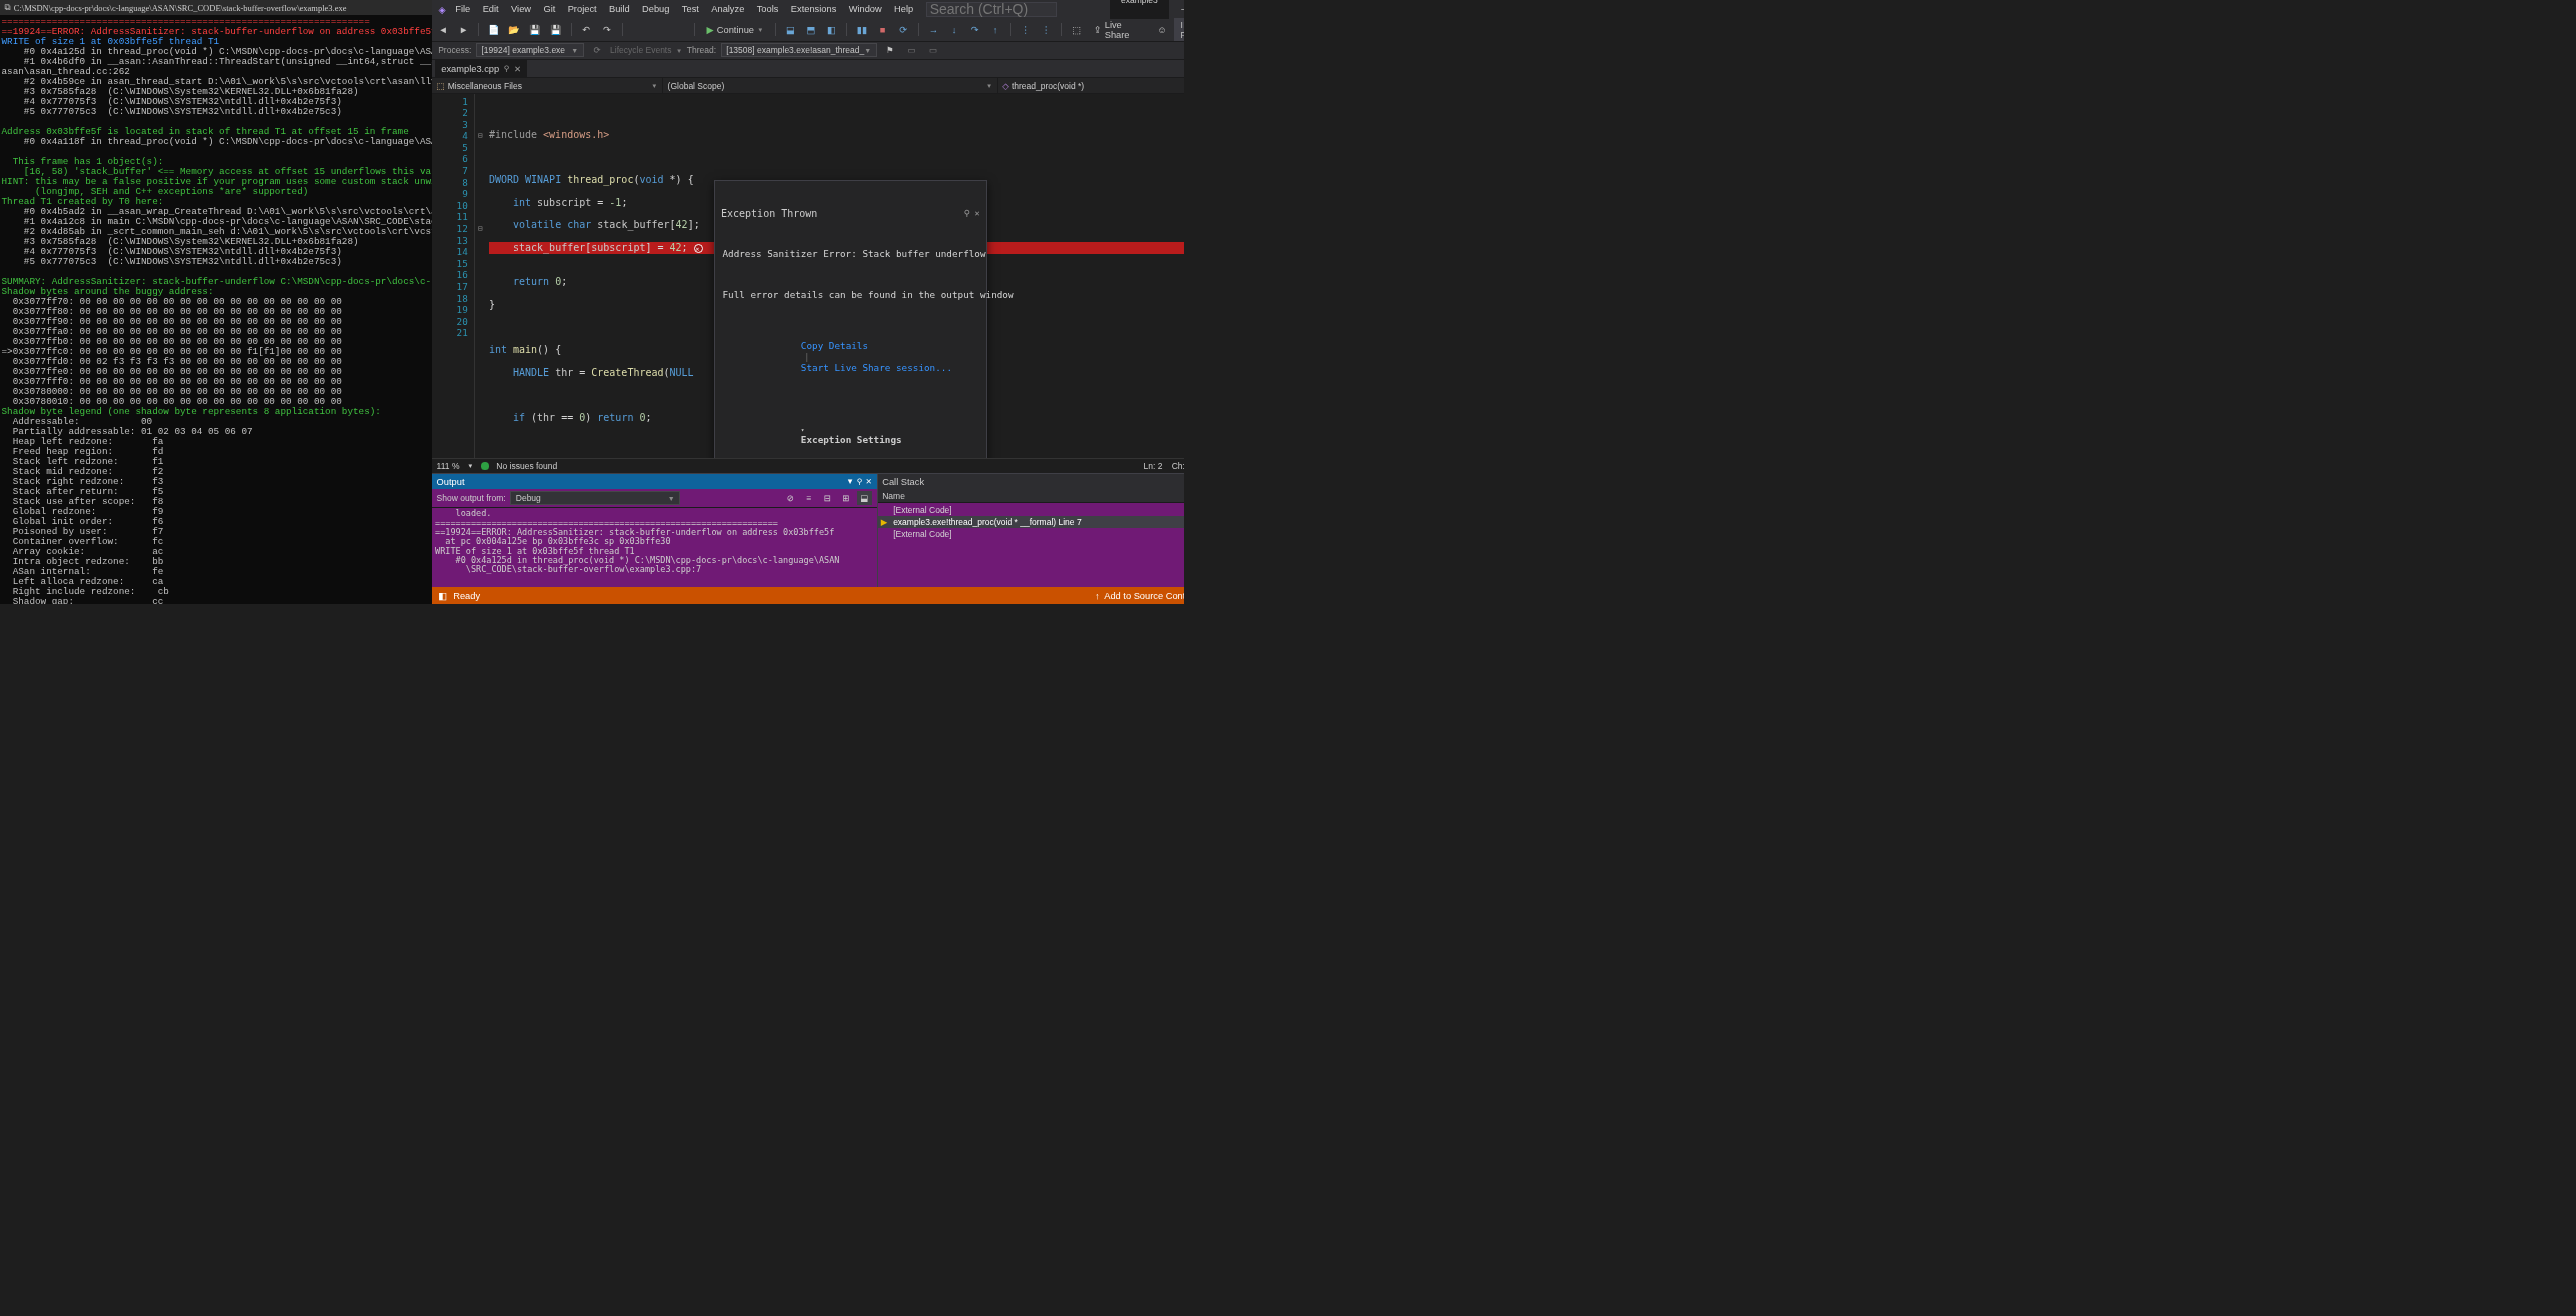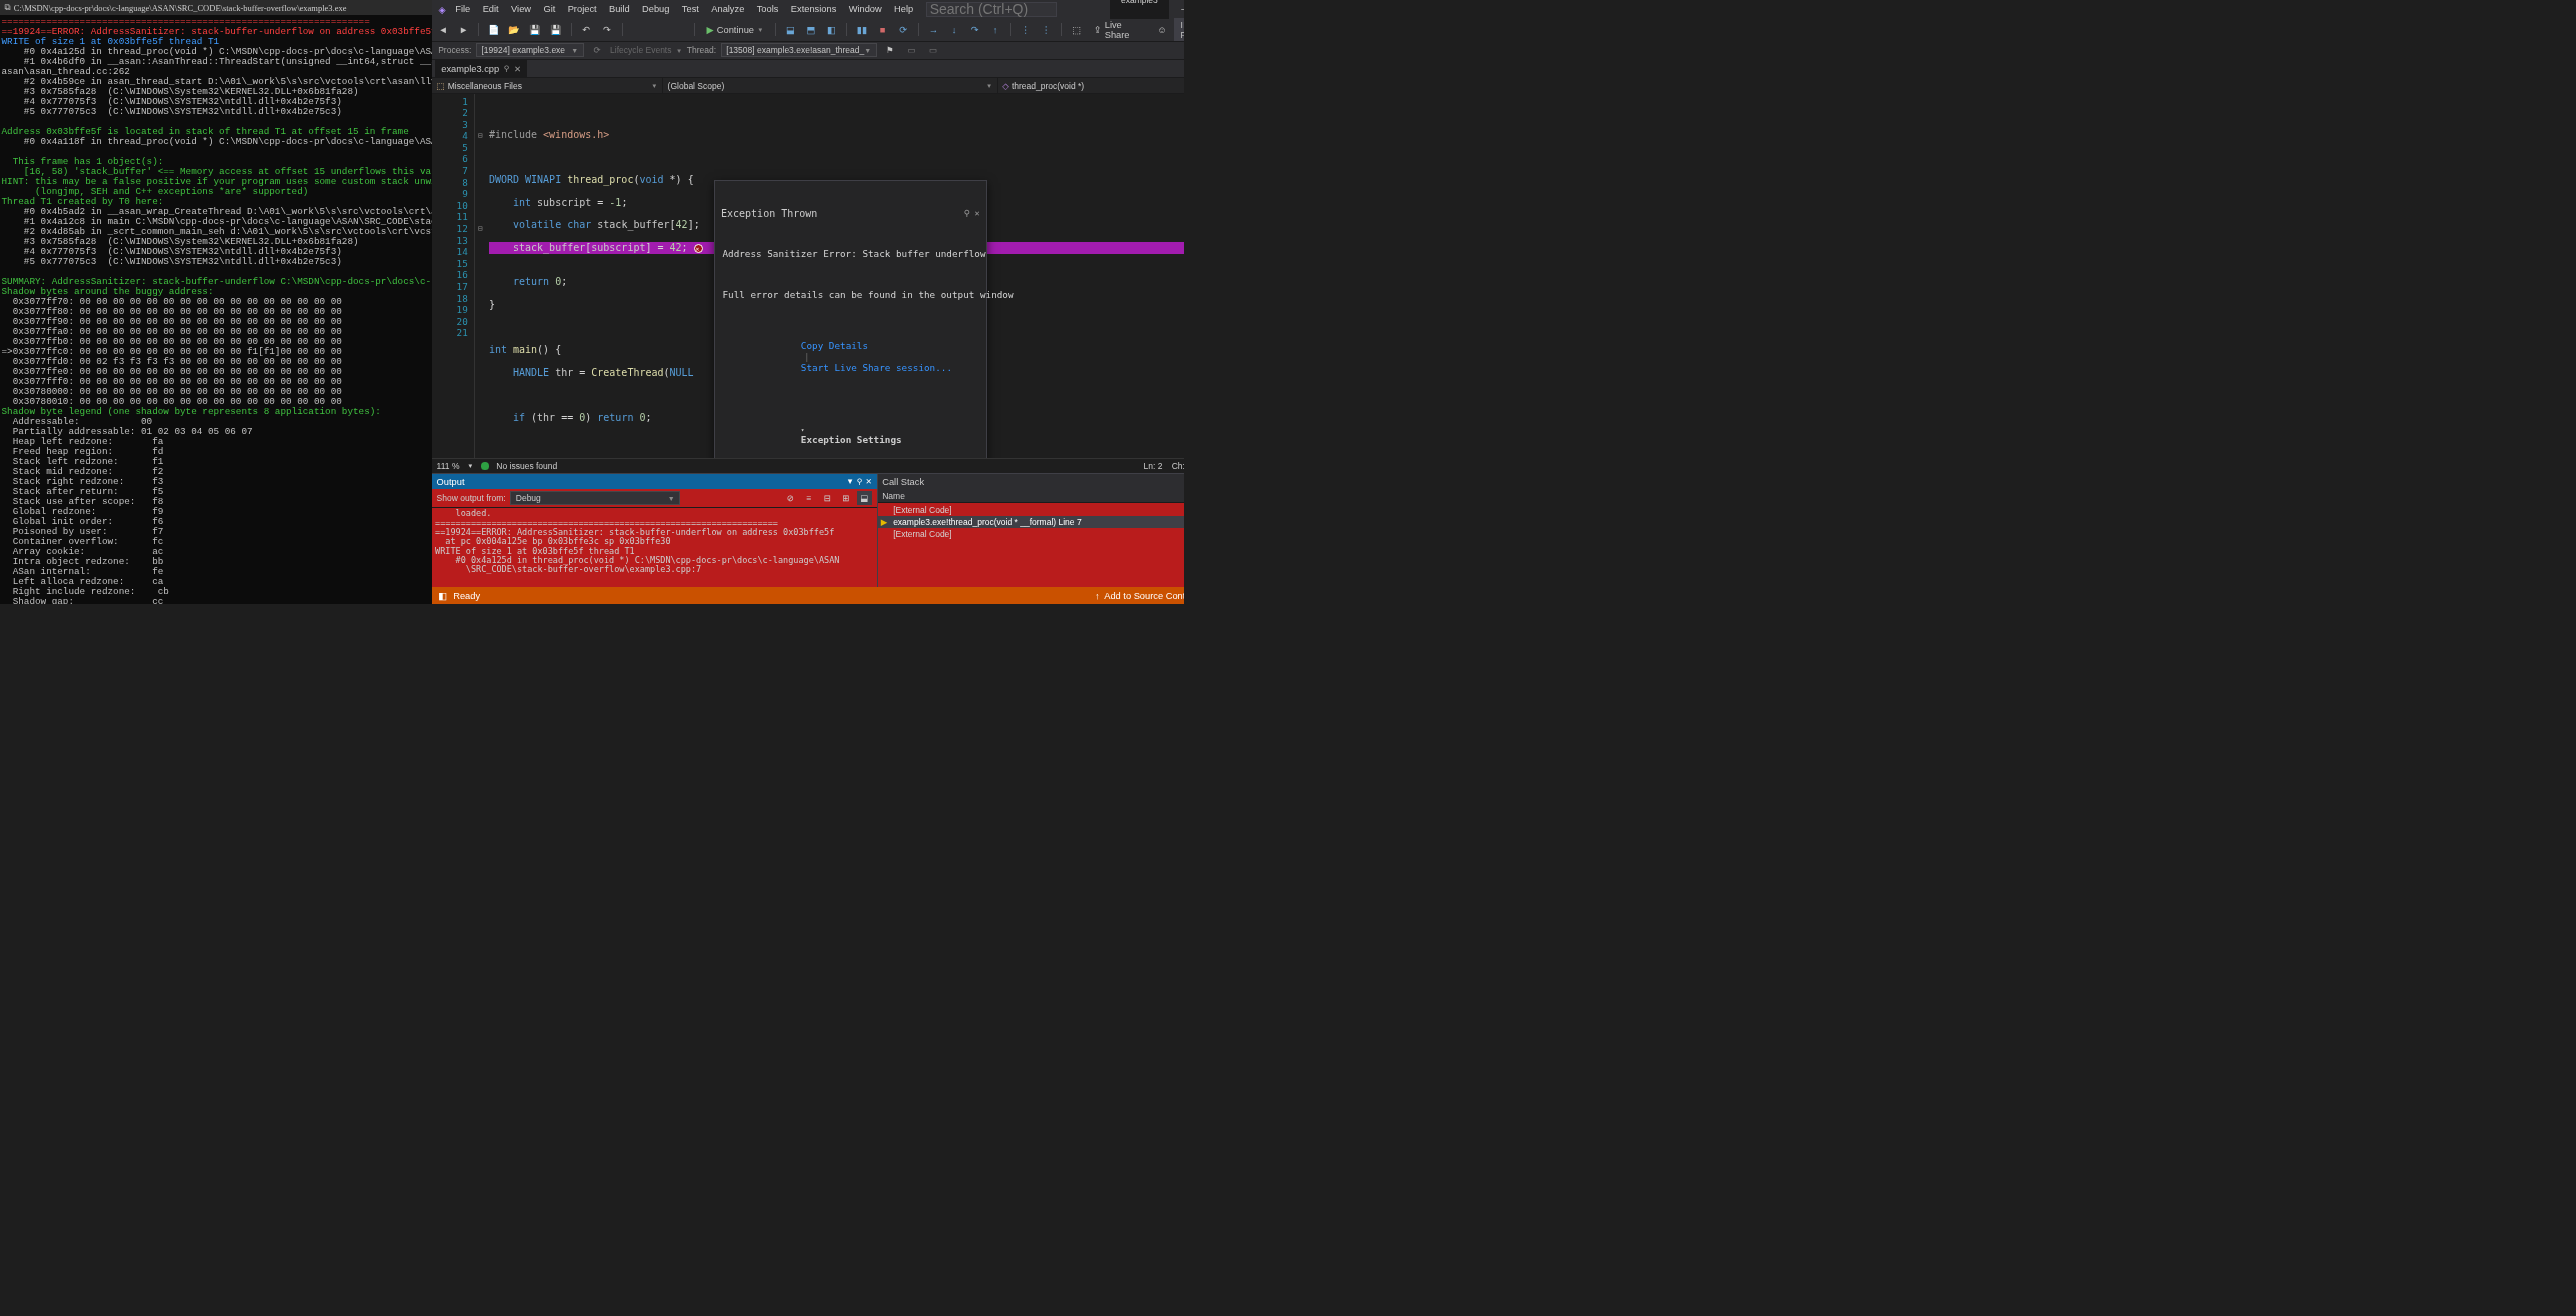--- a/index.html
+++ b/index.html
@@ -214,21 +214,21 @@
   color:#d4d4d4;
   position:relative;
 }
 .code .line { height:11.6px; line-height:11.6px; }
 .kw { color:#569cd6; }
 .fn { color:#dcdcaa; }
 .var { color:#c8c8c8; }
 .num { color:#b5cea8; }
 .str-inc { color:#d69d85; }
 .pp { color:#9b9b9b; }
-.current-line { background:#a21caf; display:inline-block; width:100%; }
+.current-line { background:#b91c1c; display:inline-block; width:100%; }
 .err-dot {
   display:inline-block;
   width:9.3px; height:9.3px;
   background:#a31515;
   border:1.5px solid #fff;
   border-radius:50%;
   position:relative;
   top:1.5px;
   margin-left:6.2px;
 }
@@ -282,21 +282,21 @@
 .editor-status .dot { width:7.7px; height:7.7px; border-radius:50%; background:#2ea043; display:inline-block; }
 .editor-status .right { margin-left:auto; display:flex; gap:9.3px; }
 .bottom-panels {
   height:114px;
   display:flex;
   border-top:0.8px solid #3f3f46;
 }
 .panel {
   display:flex;
   flex-direction:column;
-  background:#b91c1c;
+  background:#701a75;
   min-width:0;
 }
 .panel.output { flex:1; }
 .panel.callstack { width:366px; border-left:0.8px solid #3f3f46; }
 .panel-title {
   height:15.4px;
   display:flex;
   align-items:center;
   padding:0 4.6px;
   font-size:9.3px;

